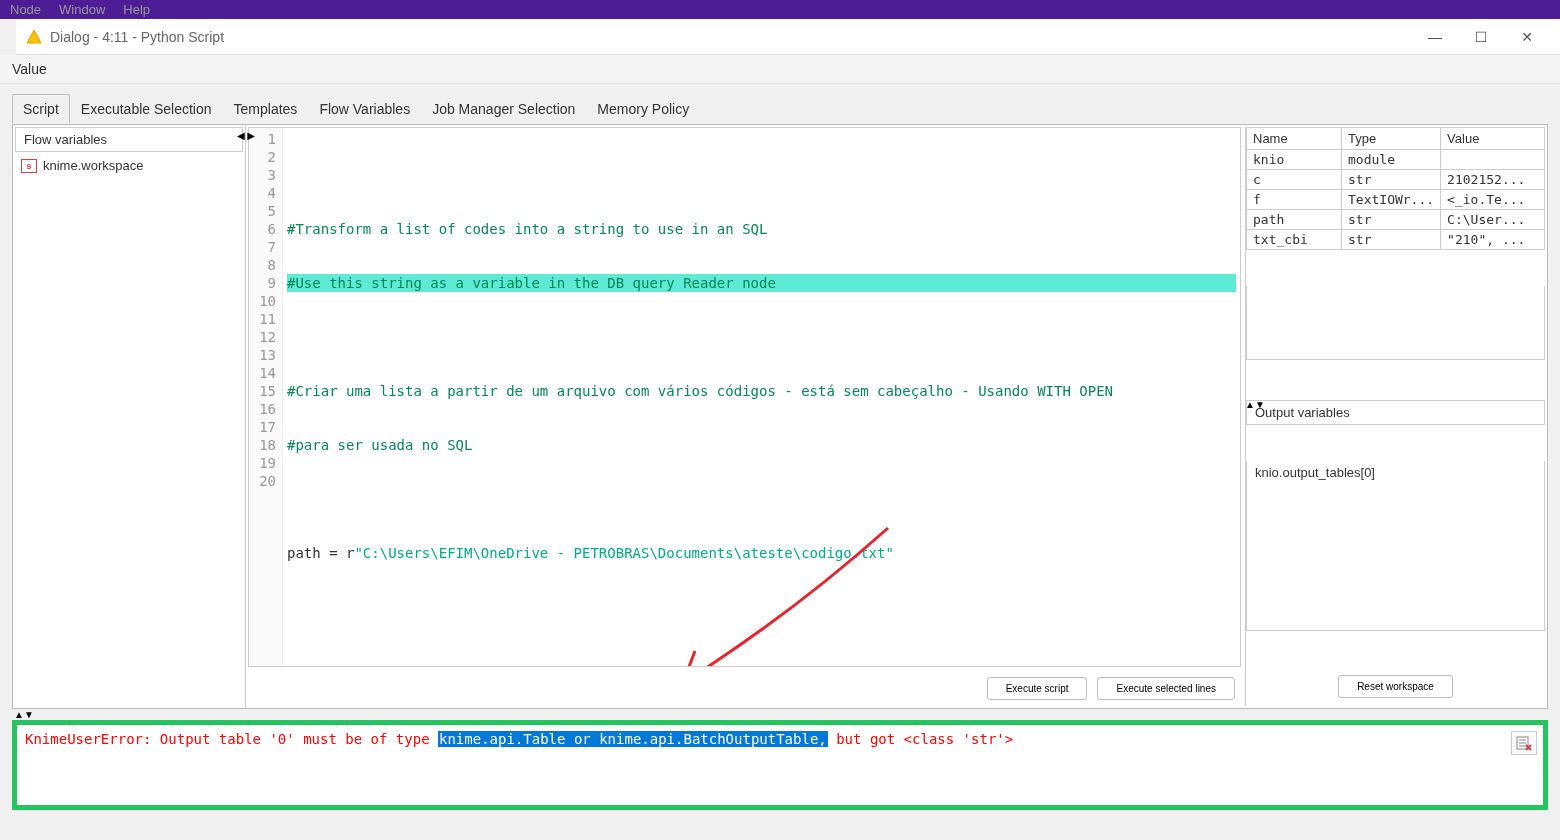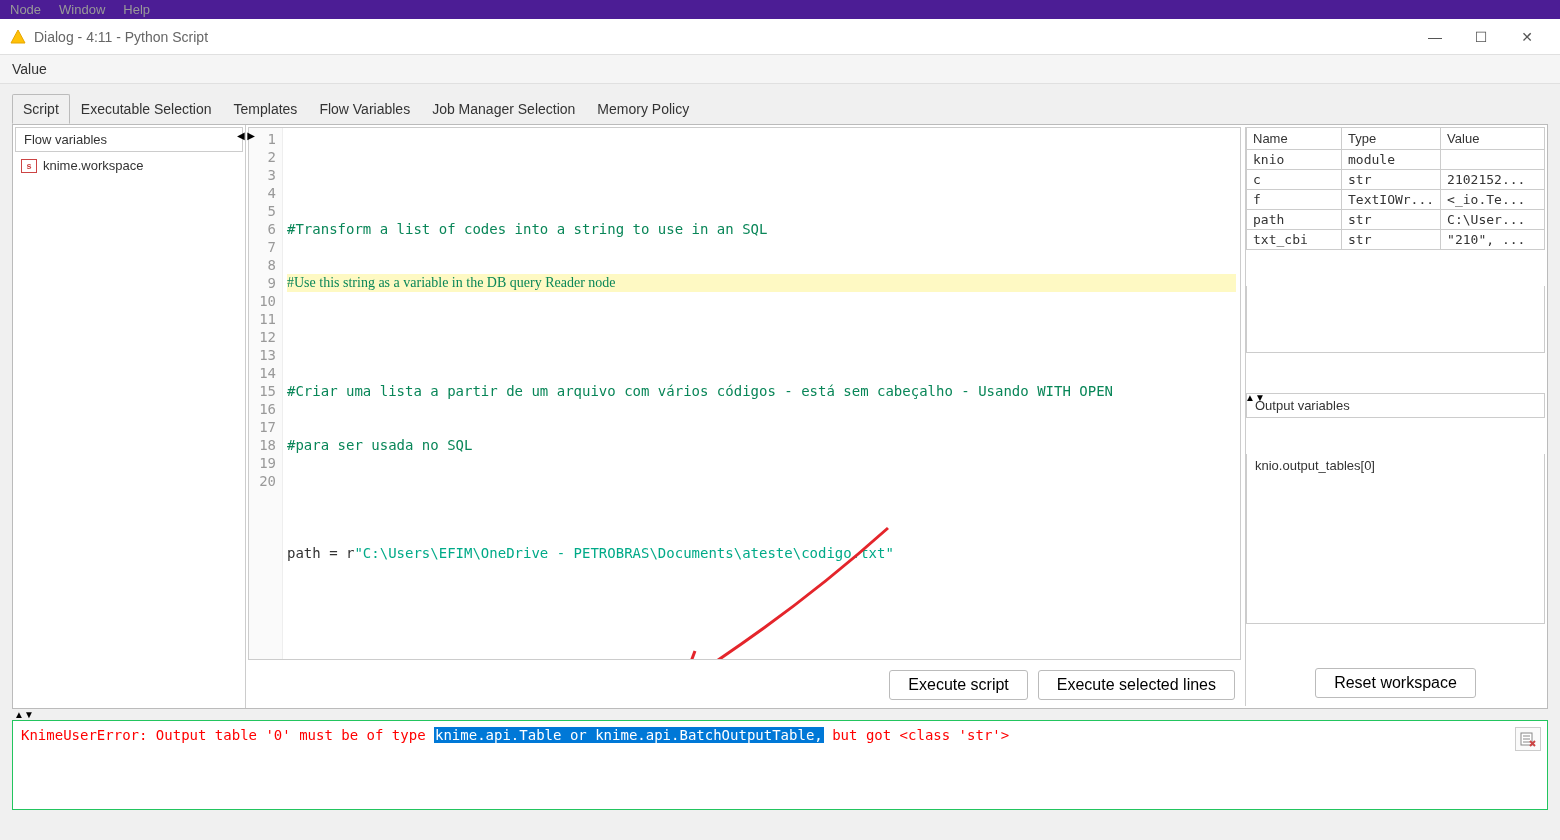--- a/index.html
+++ b/index.html
@@ -1,18 +1,18 @@
 <!DOCTYPE html>
 <html><head>
 <meta charset="utf-8">
 <style>
 * { box-sizing: border-box; margin: 0; padding: 0; }
 body { font-family: "Segoe UI", Tahoma, sans-serif; font-size: 13px; background: #f0f0f0; color: #333; width: 1560px; height: 840px; overflow: hidden; position: relative; }
 .outer-menu { display: flex; gap: 18px; padding: 2px 10px; color: #999; background: #4c1d95; font-size: 13px; }
-.title-bar { display: flex; align-items: center; background: #fff; border-bottom: 1px solid #e0e0e0; height: 36px; padding: 0 10px; }
+.title-bar { display: flex; align-items: center; background: #fff; border-bottom: 1px solid #e0e0e0; height: 36px; padding: 0 10px; margin-left: 16px; }
 .title-bar .icon { width: 16px; height: 16px; margin-right: 8px; }
 .title-bar .title { color: #666; font-size: 14px; }
 .win-controls { margin-left: auto; display: flex; gap: 0; }
 .win-btn { width: 46px; height: 30px; display: flex; align-items: center; justify-content: center; color: #555; font-size: 14px; }
 .menu-bar { background: #f5f5f5; padding: 6px 12px; font-size: 14px; border-bottom: 1px solid #e0e0e0; }
 .tabs-wrap { background: #f0f0f0; padding: 10px 12px 0 12px; }
 .tab-row { display: flex; gap: 0; align-items: flex-end; }
 .tab { padding: 6px 10px; font-size: 14px; color: #333; border: 1px solid transparent; cursor: pointer; }
 .tab.active { background: #f0f0f0; border: 1px solid #bbb; border-bottom-color: #f0f0f0; border-radius: 2px 2px 0 0; position: relative; z-index: 2; }
 .inner { display: flex; border: 1px solid #bbb; margin: 0 12px; height: 585px; background: #fff; position: relative; }
@@ -21,37 +21,37 @@
 .tree-item { display: flex; align-items: center; gap: 6px; padding: 4px 8px; font-size: 13px; }
 .tree-icon { width: 16px; height: 14px; border: 1px solid #c44; display: flex; align-items: center; justify-content: center; font-size: 9px; font-weight: bold; color: #c44; background: #fff; }
 .gutter-splitter { position: absolute; right: -8px; top: 5px; width: 14px; height: 14px; z-index: 3; }
 .gutter-splitter::before { content: "◀"; color: #000; font-size: 10px; position: absolute; left: -2px; top: 0; }
 .gutter-splitter::after { content: "▶"; color: #000; font-size: 10px; position: absolute; right: -2px; top: 0; }
 .center-pane { flex: 1; display: flex; flex-direction: column; position: relative; }
 .editor-wrap { flex: 1; display: flex; border: 1px solid #ccc; margin: 2px; overflow: hidden; }
 .line-numbers { width: 34px; background: #fafafa; border-right: 1px solid #eee; color: #999; font-family: "Consolas", monospace; font-size: 14px; text-align: right; padding: 2px 6px 2px 2px; line-height: 18px; }
 .code-area { flex: 1; font-family: "Consolas", monospace; font-size: 14px; padding: 2px 4px; line-height: 18px; white-space: pre; overflow: hidden; position: relative; }
 .code-line { height: 18px; }
-.code-line.hl { background: #fef9c3; font-family: Liberation Serif, serif; }
+.code-line.hl { background: #5eead4; }
 .kw { color: #0033b3; font-weight: bold; }
 .pkg { color: #555; }
 .cmt { color: #098658; }
 .str { color: #0a8; }
 .btns-row { display: flex; justify-content: flex-end; gap: 10px; padding: 8px; }
-.btn { padding: 5px 18px; border: 1px solid #bbb; background: #fff; border-radius: 3px; font-size: 16px; cursor: pointer; }
+.btn { padding: 5px 18px; border: 1px solid #bbb; background: #fff; border-radius: 3px; font-size: 10px; cursor: pointer; }
 .right-pane { width: 300px; border-left: 1px solid #ccc; display: flex; flex-direction: column; margin: 2px; gap: 36px; }
 .var-table { border: 1px solid #ccc; width: 100%; border-collapse: collapse; font-size: 13px; }
 .var-table th { text-align: left; padding: 3px 6px; border: 1px solid #ccc; font-weight: normal; background: #fff; }
 .var-table td { padding: 2px 6px; border: 1px solid #ccc; font-family: "Consolas", monospace; font-size: 13px; white-space: nowrap; overflow: hidden; }
 .right-middle { flex: 1; border: 1px solid #ccc; border-top: none; }
 .out-vars-header { padding: 4px 8px; border: 1px solid #ccc; margin-top: 4px; position: relative; }
 .out-vars-body { border: 1px solid #ccc; border-top: none; padding: 4px 8px; height: 170px; font-size: 13px; }
 .reset-row { display: flex; justify-content: center; padding: 8px 4px; }
 .splitter-arrows { display: flex; gap: 0; margin: 0 14px; font-size: 10px; color: #000; }
-.console { border: 1px solid #22c55e; margin: 0 12px 10px 12px; background: #fff; height: 90px; padding: 6px 8px; font-family: "Consolas", monospace; font-size: 14px; position: relative; }
+.console { border: 5px solid #22c55e; margin: 0 12px 10px 12px; background: #fff; height: 90px; padding: 6px 8px; font-family: "Consolas", monospace; font-size: 14px; position: relative; }
 .err-red { color: #f00; }
 .err-sel { background: #0078d7; color: #fff; padding: 0 1px; }
 .console-btn { position: absolute; right: 6px; top: 6px; width: 26px; height: 24px; border: 1px solid #ccc; background: #fafafa; display: flex; align-items: center; justify-content: center; }
 .appicon { display: inline-block; }
 svg.arrow-annotation { position: absolute; pointer-events: none; }
 .right-splitter-v { position: absolute; left: -2px; bottom: 14px; font-size: 10px; color: #000; }
 </style>
 </head>
 <body>
 

